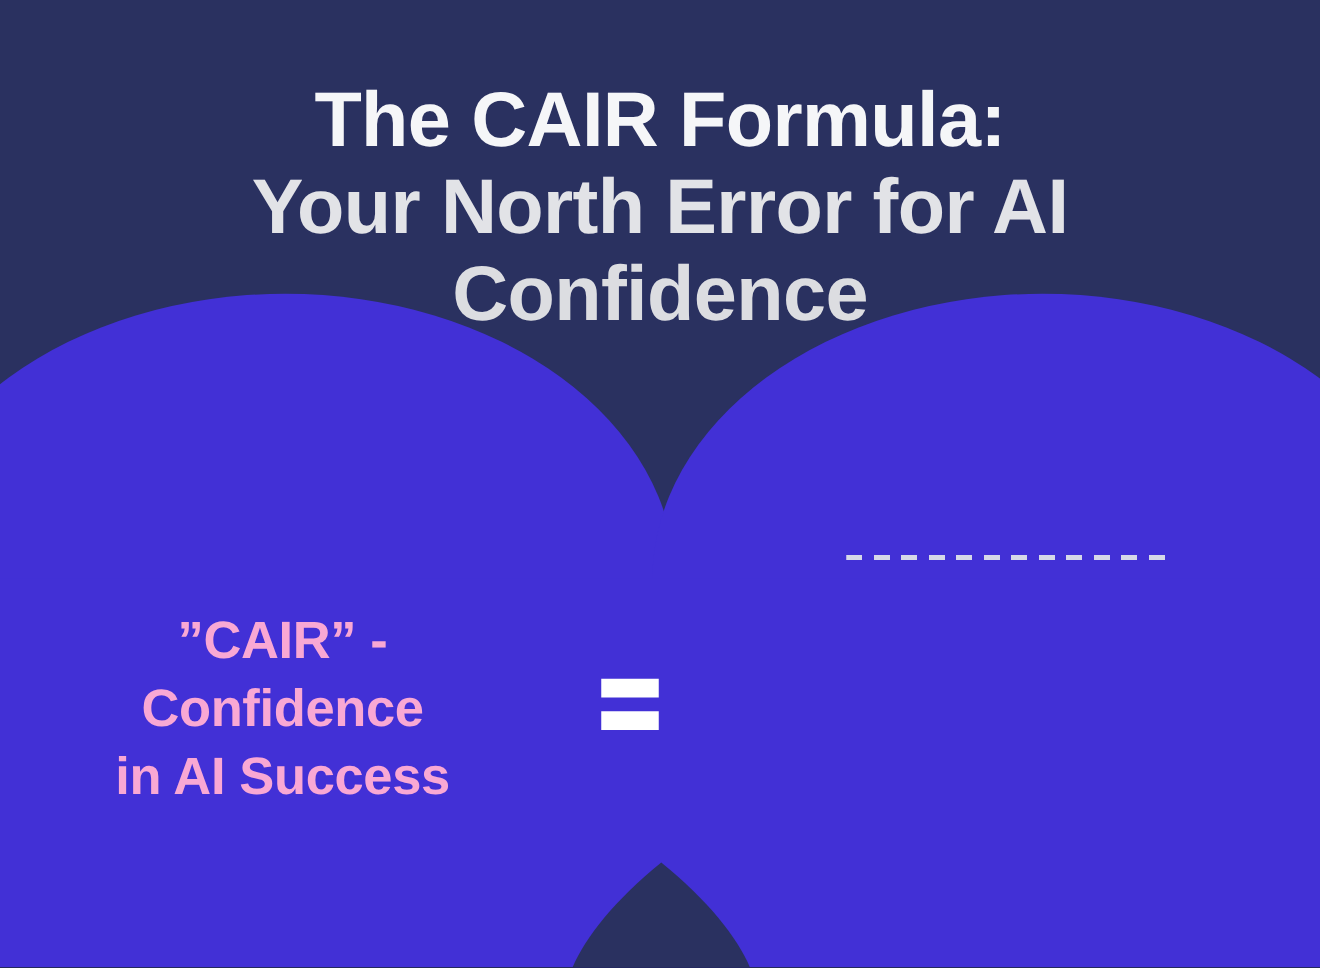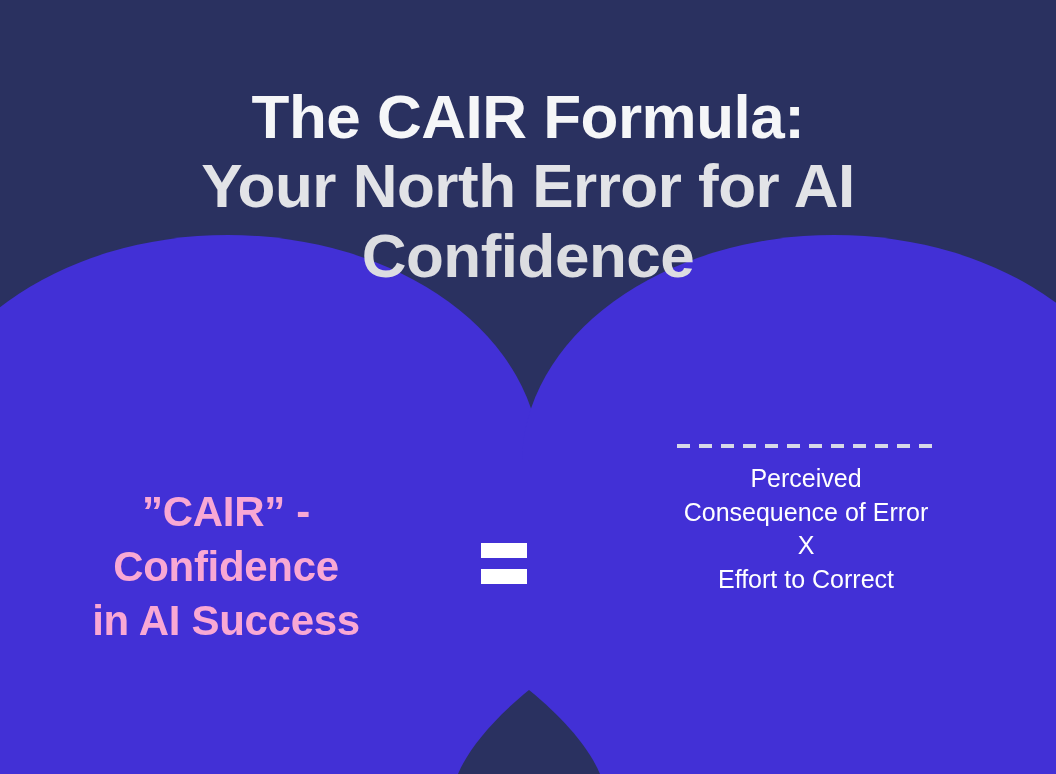--- a/index.html
+++ b/index.html
@@ -29,21 +29,20 @@
   
   .headline {
     position: absolute;
     top: 62px;
     left: 0;
     width: 1056px;
     text-align: center;
     z-index: 5;
     line-height: 1.12;
     letter-spacing: -0.5px;
-    margin-top: 20px;
   }
   .headline .line {
     display: block;
     font-size: 62px;
     font-weight: 700;
   }
   .headline .line.l1 { color: #f5f6f8; }
   .headline .line.l2 { color: #e2e3e7; }
   .headline .line.l3 { color: #dcdde1; }
 
@@ -157,23 +156,17 @@
       <span class="bar"></span>
       <span class="bar"></span>
     </div>
 
     <div class="rhs">
       <div class="numerator">
       </div>
 
       <div class="divider"></div>
 
-      <div class="denominator">
-        <span class="den-line">Perceived</span>
-        <span class="den-line">Consequence of Error</span>
-        <span class="den-line">X</span>
-        <span class="den-line">Effort to Correct</span>
-      </div>
     </div>
 
   </div>
 
 </div>
 
 </body></html>

